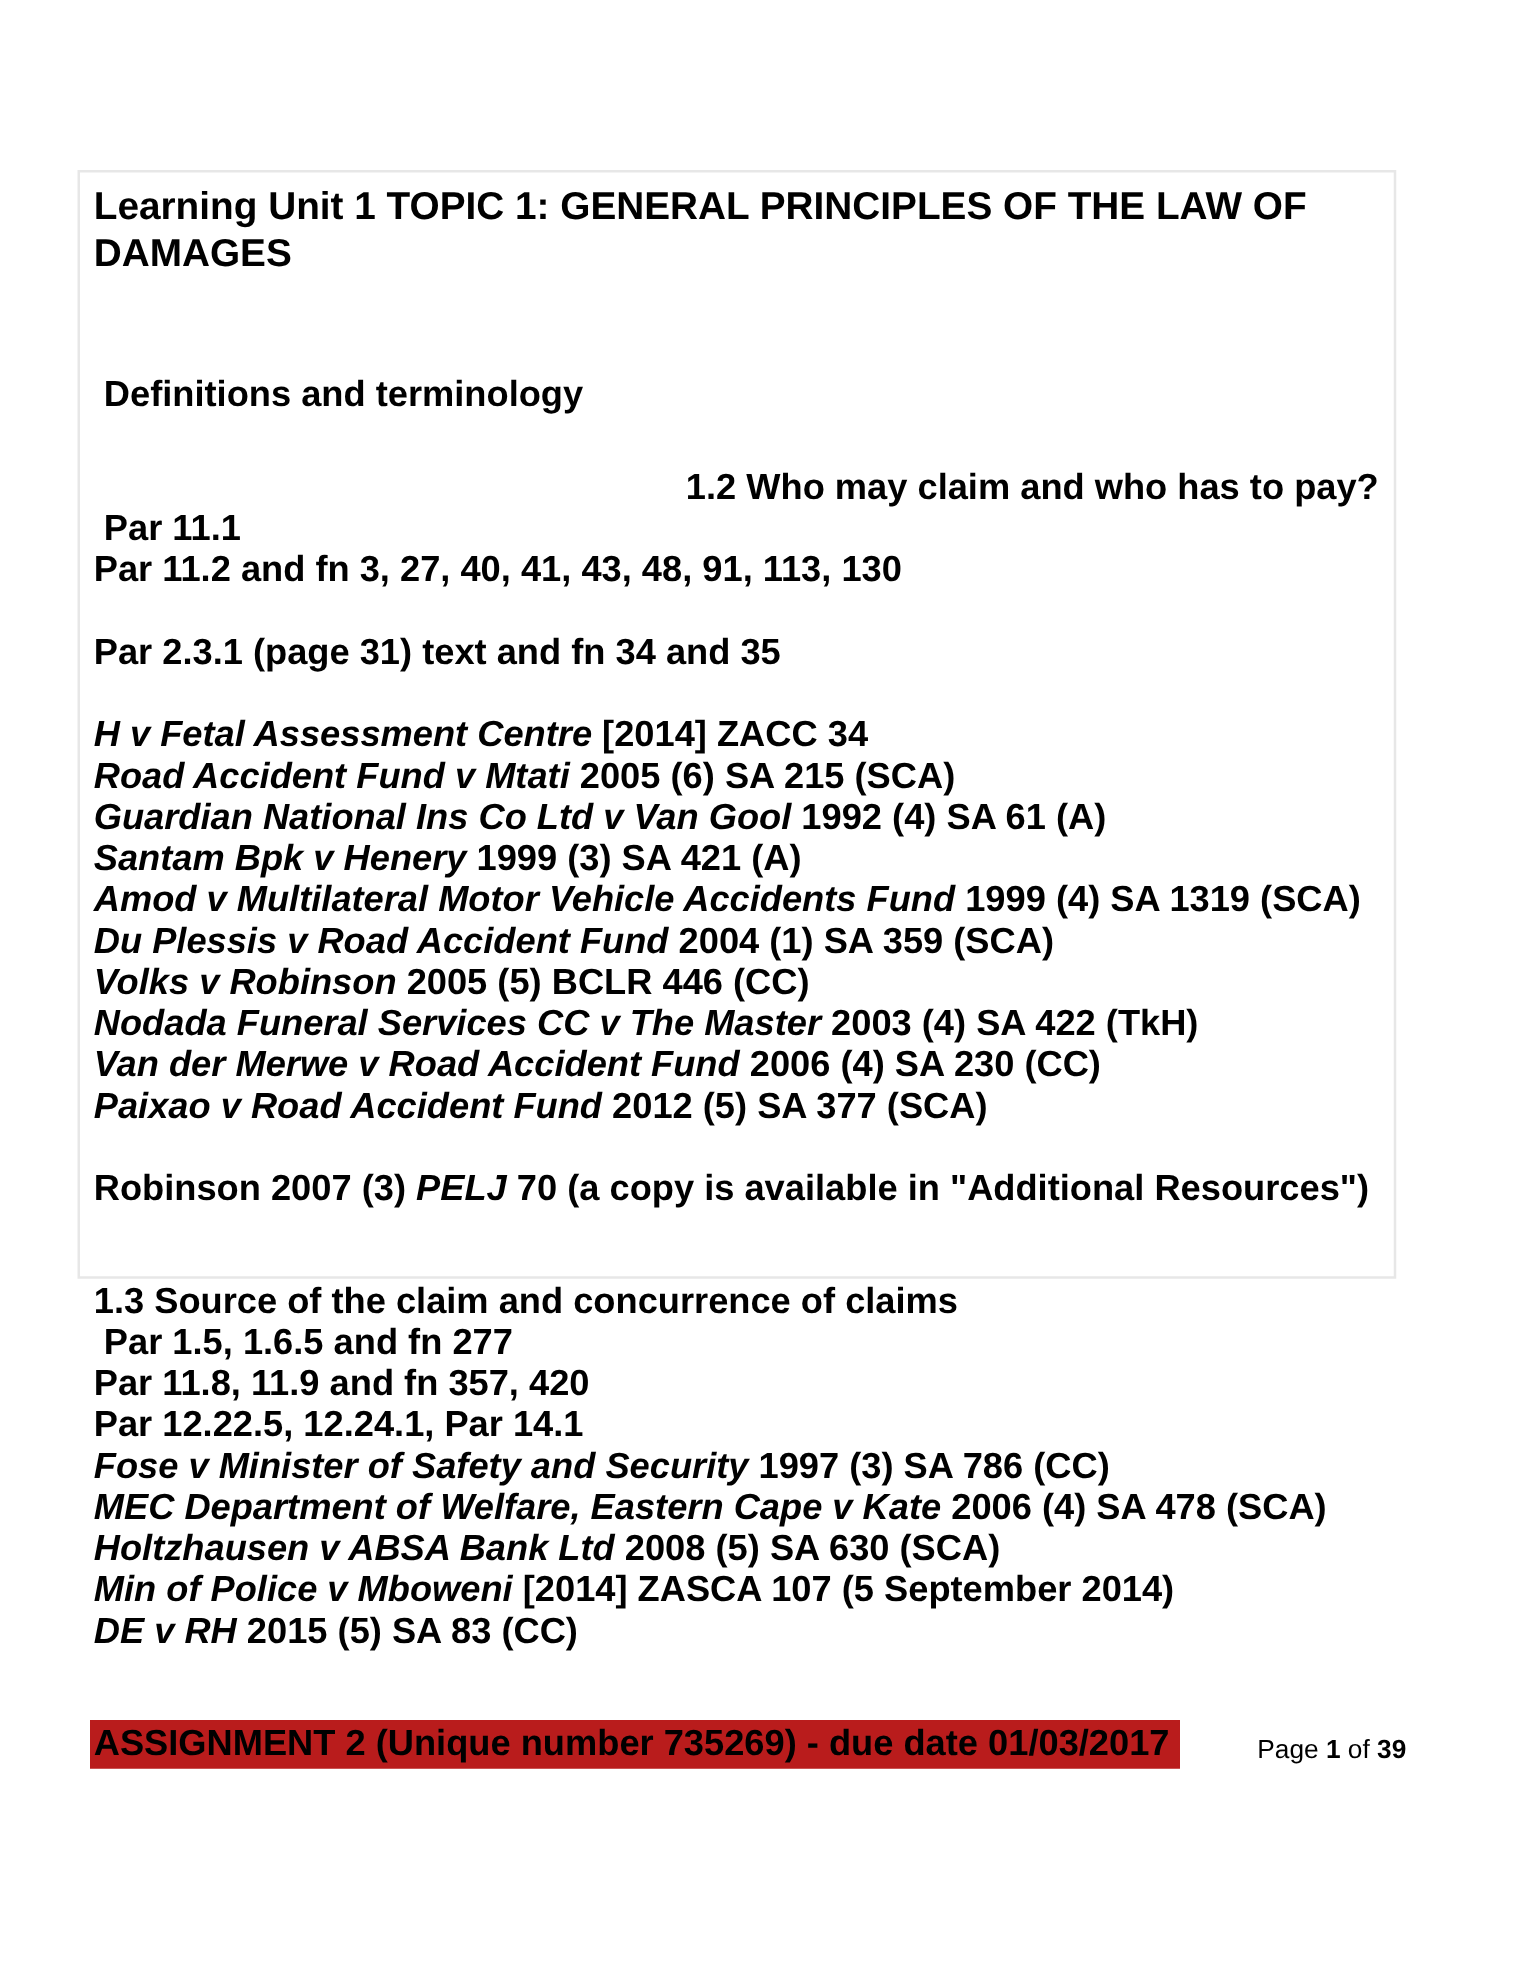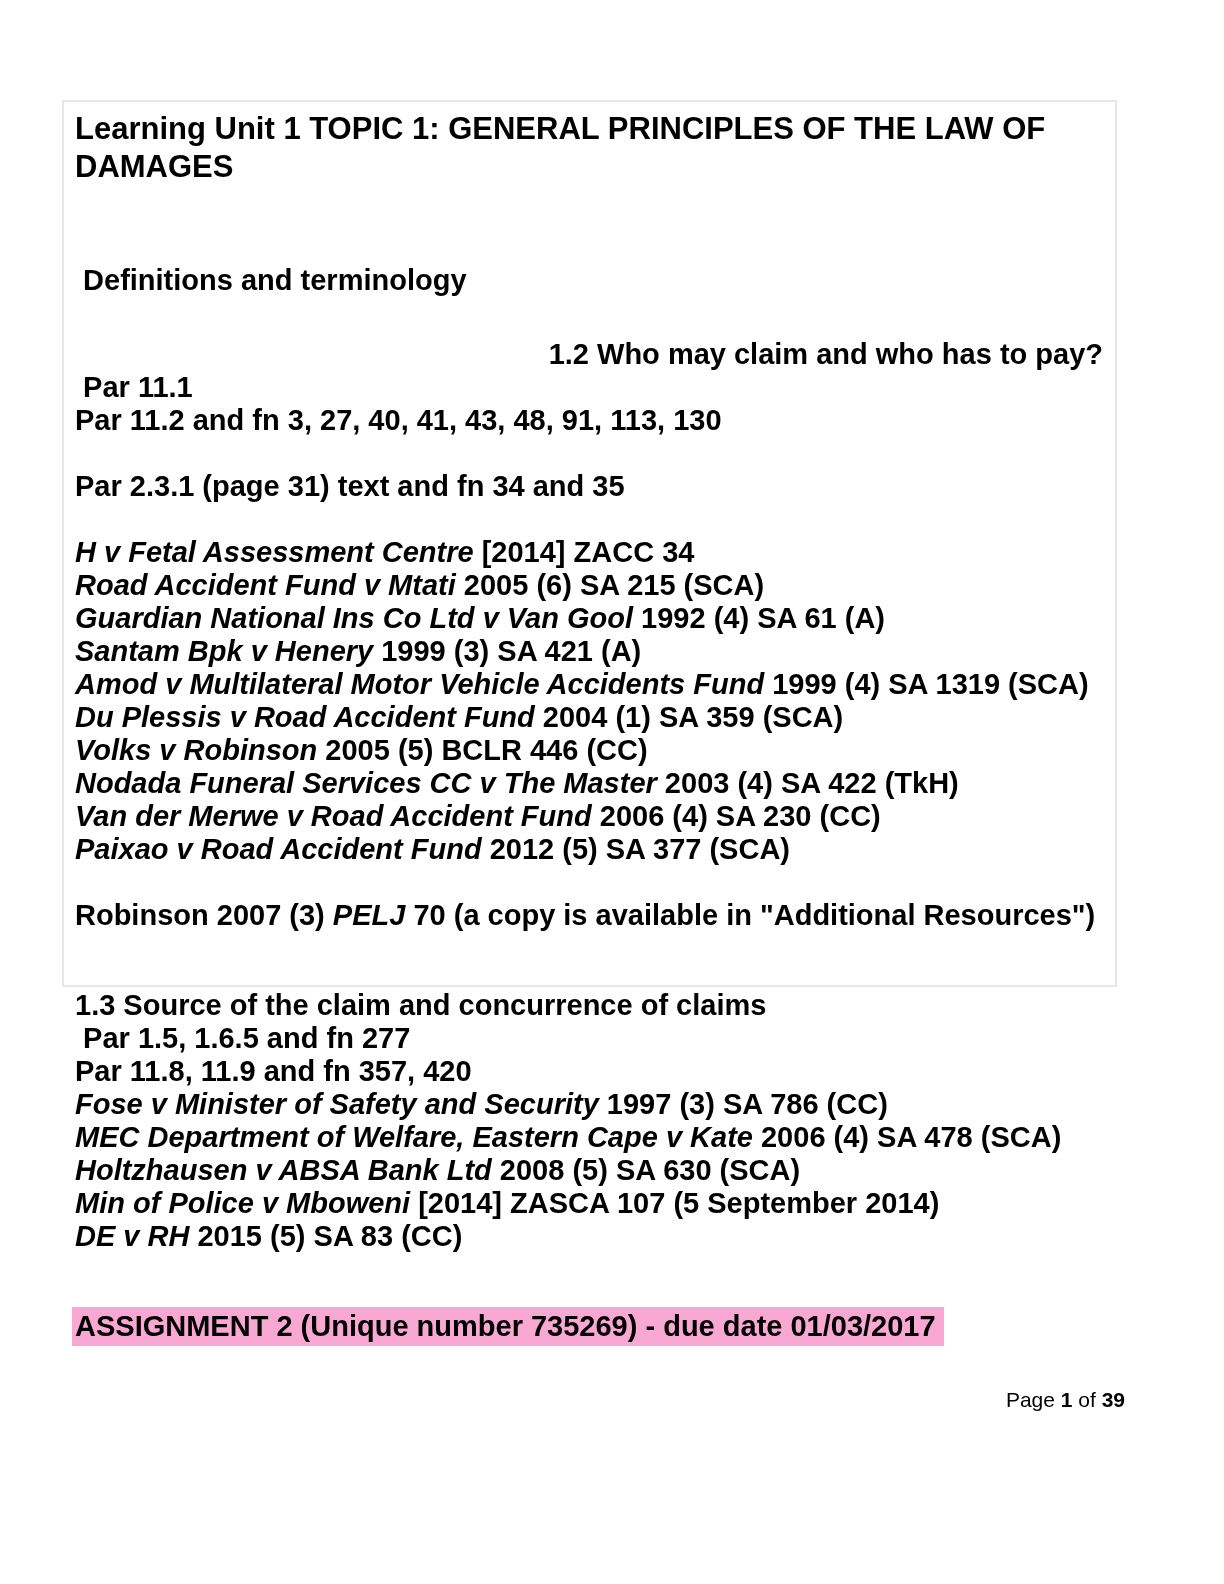--- a/index.html
+++ b/index.html
@@ -16,41 +16,42 @@
   }
   .content {
     position: absolute;
     left: 62px;
     top: 100px;
     width: 1055px;
   }
   .box {
     border: 2px solid #e7e7e7;
     padding: 8px 12px 0 11px;
+    margin-top: 36px;
   }
   .line {
     font-size: 29px;
     line-height: 33px;
     white-space: pre-wrap;
   }
   .title {
     font-size: 31px;
     line-height: 38px;
   }
   .blank { height: 33px; }
   .blank-sm { height: 20px; }
   .mt12 { margin-top: 12px; }
   .mt8 { margin-top: 8px; text-align: right; }
   .after-box {
     padding: 2px 0 0 13px;
   }
   .case i { }
   .assignment-line { margin-top: 24px; }
   .hl {
-    background: #f9a8d4;
+    background: #b91c1c;
     padding: 3px 8px 4px 3px;
     margin-left: -3px;
   }
   .footer {
     position: absolute;
     top: 1385px;
     right: 99px;
     font-size: 21px;
     line-height: 30px;
     font-weight: normal;
@@ -92,20 +93,21 @@
       <div class="blank"></div>
       <p class="line case"><span>Robinson 2007 (3) </span><i>PELJ</i><span> 70 (a copy is available in "Additional Resources")</span></p>
       <div class="blank"></div>
       <div class="blank-sm"></div>
     </div>
 
     <div class="after-box">
       <p class="line">1.3 Source of the claim and concurrence of claims</p>
       <p class="line"> Par 1.5, 1.6.5 and fn 277</p>
       <p class="line">Par 11.8, 11.9 and fn 357, 420</p>
+      <p class="line">Par 12.22.5, 12.24.1, Par 14.1</p>
 
       <p class="line case"><i>Fose v Minister of Safety and Security</i><span> 1997 (3) SA 786 (CC)</span></p>
       <p class="line case"><i>MEC Department of Welfare, Eastern Cape v Kate</i><span> 2006 (4) SA 478 (SCA)</span></p>
       <p class="line case"><i>Holtzhausen v ABSA Bank Ltd</i><span> 2008 (5) SA 630 (SCA)</span></p>
       <p class="line case"><i>Min of Police v Mboweni</i><span> [2014] ZASCA 107 (5 September 2014)</span></p>
       <p class="line case"><i>DE v RH</i><span> 2015 (5) SA 83 (CC)</span></p>
 
       <div class="blank"></div>
       <p class="line assignment-line"><span class="hl">ASSIGNMENT 2 (Unique number 735269) - due date 01/03/2017</span></p>
     </div>

